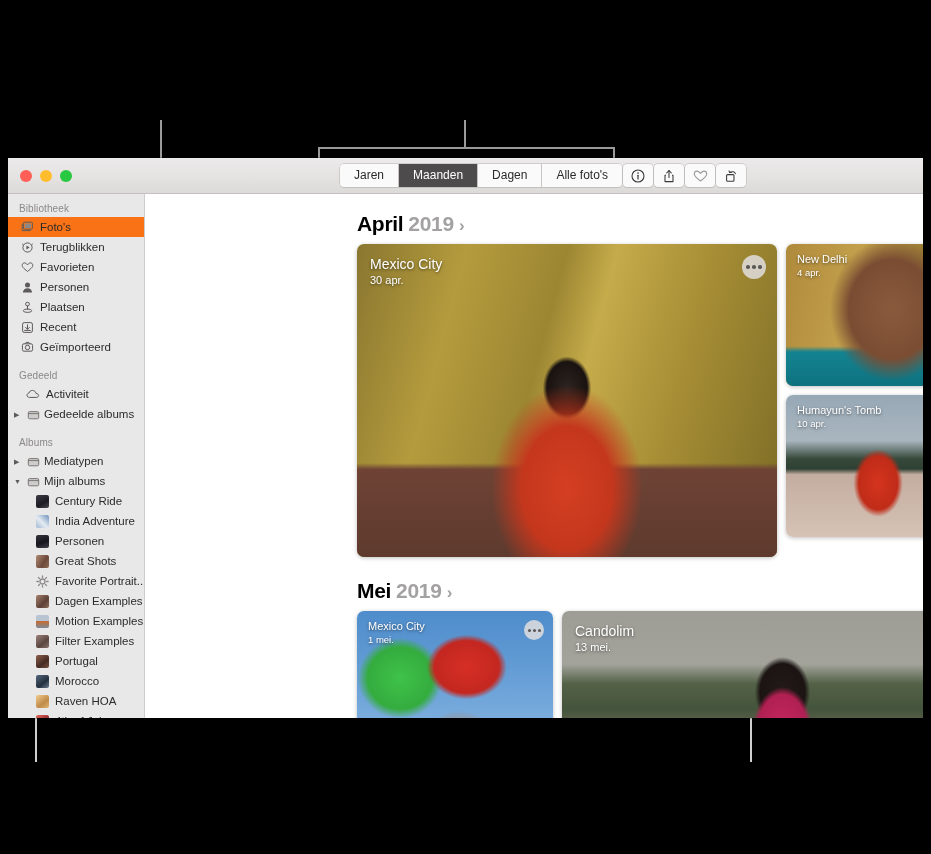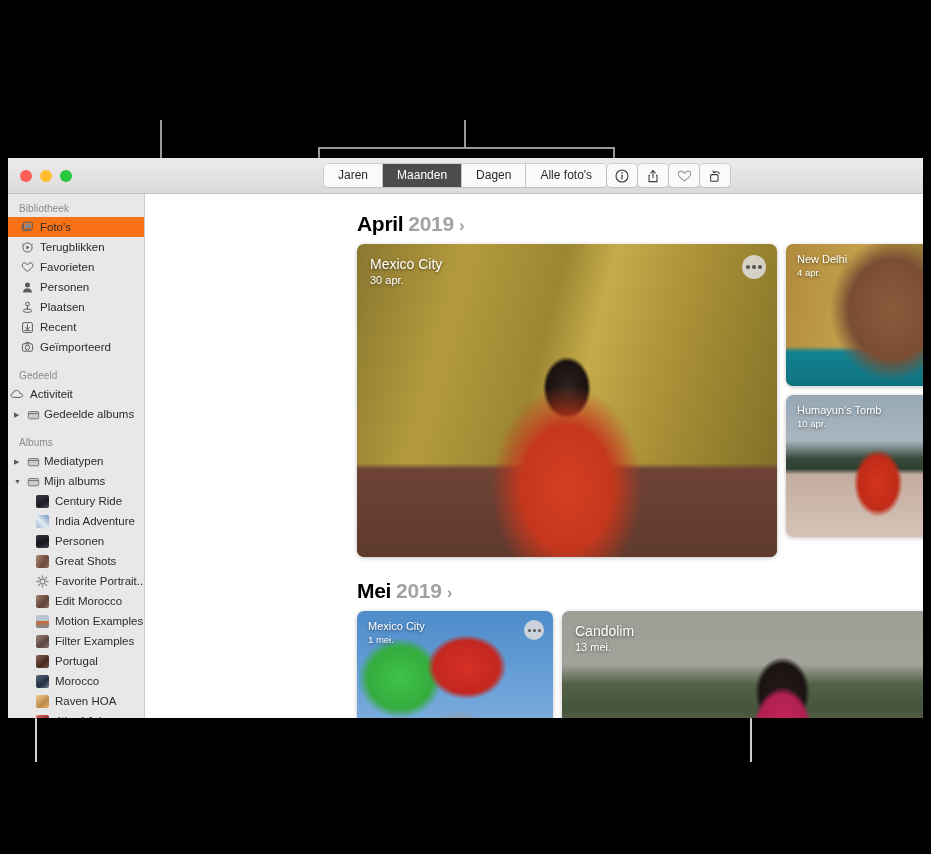--- a/index.html
+++ b/index.html
@@ -46,21 +46,21 @@
     background: linear-gradient(to bottom, #eceaea 0%, #e4e1e1 60%, #dcd9d9 100%);
     border-bottom: 1px solid #c3bfbf;
     display: flex; align-items: center;
   }
   .traffic { display: flex; gap: 8px; margin-left: 12px; }
   .tl { width: 12px; height: 12px; border-radius: 50%; }
   .tl.red { background: #ff5f57; }
   .tl.yellow { background: #ffbd2e; }
   .tl.green { background: #28c840; }
 
-  .tb-right { position: absolute; left: 316px; top: 6px; display: flex; align-items: center; gap: 1px; }
+  .tb-right { position: absolute; left: 332px; top: 6px; display: flex; align-items: center; gap: 1px; }
 
   .segmented { display: flex; border-radius: 4px; overflow: hidden;
                box-shadow: 0 0 0 0.5px #b6b2b2, 0 1px 1px rgba(0,0,0,.07); }
   .seg {
     padding: 0 14px; height: 23px; line-height: 23px;
     font-size: 12px; color: #2a2a2a; background: #fbfafa;
     border-right: 0.5px solid #c8c4c4; cursor: default; white-space: nowrap;
   }
   .seg:last-child { border-right: none; }
   .seg.active { background: #4d4b4b; color: #ffffff; }
@@ -334,21 +334,21 @@
               <circle cx="6.5" cy="6.5" r="2.2" fill="none" stroke="#5d5a5a" stroke-width="1"></circle>
               <path d="M4.2 2.8 L5.1 1.4 H7.9 L8.8 2.8" fill="none" stroke="#5d5a5a" stroke-width="1" stroke-linejoin="round"></path>
             </svg>
           </span>
           <span>Geïmporteerd</span>
         </div>
 
         <div class="sb-gap"></div>
         <div class="sb-header">Gedeeld</div>
 
-        <div class="sb-item child" style="padding-left:2px;">
+        <div class="sb-item child" style="padding-left:18px;">
           <span class="ico">
             <svg width="14" height="10" viewBox="0 0 14 10">
               <path d="M3.6 8.4 C2 8.4 1 7.4 1 6.2 C1 5.1 1.9 4.2 3 4.1 C3.3 2.5 4.7 1.4 6.4 1.4 C8.2 1.4 9.7 2.7 9.9 4.4 C11.4 4.5 12.6 5.4 12.6 6.5 C12.6 7.6 11.6 8.4 10.2 8.4 Z" fill="none" stroke="#5d5a5a" stroke-width="1" stroke-linejoin="round"></path>
             </svg>
           </span>
           <span>Activiteit</span>
         </div>
 
         <div class="sb-item group">
           <span class="tri">▶</span>
@@ -409,21 +409,21 @@
               <g stroke="#8d8a8a" stroke-width="1.3" stroke-linecap="round">
                 <path d="M6.5 0.9 V2.4 M6.5 10.6 V12.1 M0.9 6.5 H2.4 M10.6 6.5 H12.1"></path>
                 <path d="M2.5 2.5 L3.6 3.6 M9.4 9.4 L10.5 10.5 M10.5 2.5 L9.4 3.6 M3.6 9.4 L2.5 10.5"></path>
               </g>
             </svg>
           </span>
           <span>Favorite Portrait...</span>
         </div>
         <div class="sb-item child">
           <span class="thumb" style="background:linear-gradient(130deg,#a77f6d,#5e4238 60%,#8b6a58)"></span>
-          <span>Edit Morocco</span>
+          <span>Dagen Examples</span>
         </div>
         <div class="sb-item child">
           <span class="thumb" style="background:linear-gradient(180deg,#b8c4d2 45%,#c96a2c 46%,#7d8a99)"></span>
           <span>Motion Examples</span>
         </div>
         <div class="sb-item child">
           <span class="thumb" style="background:linear-gradient(140deg,#9b8279,#5b4741 60%,#86706a)"></span>
           <span>Filter Examples</span>
         </div>
         <div class="sb-item child">

